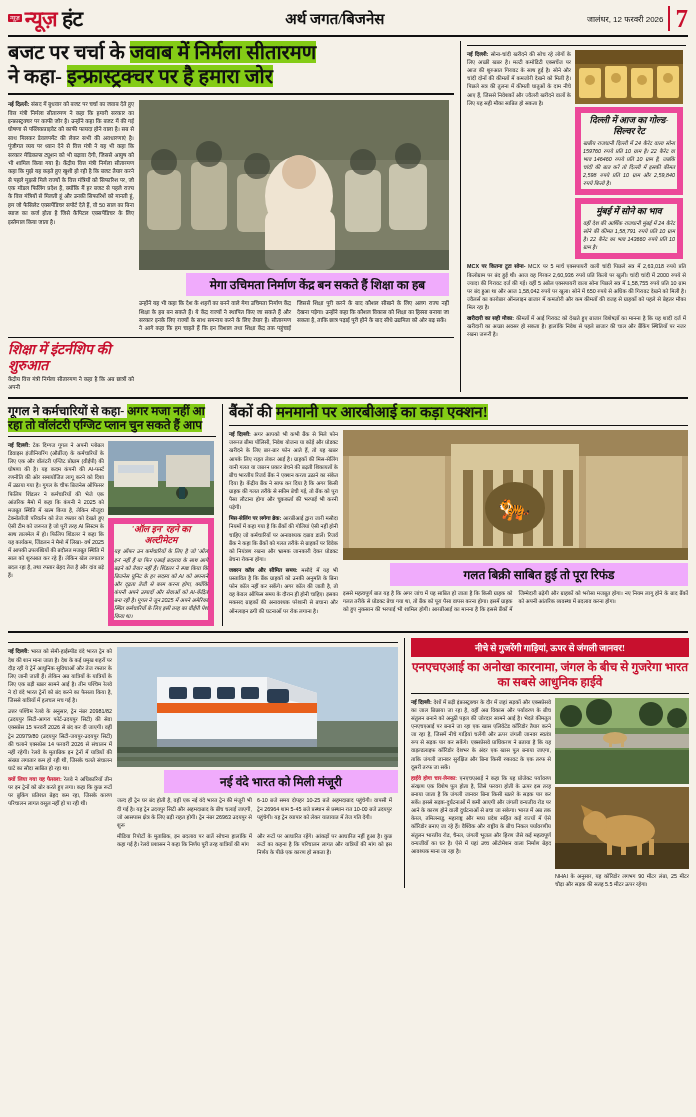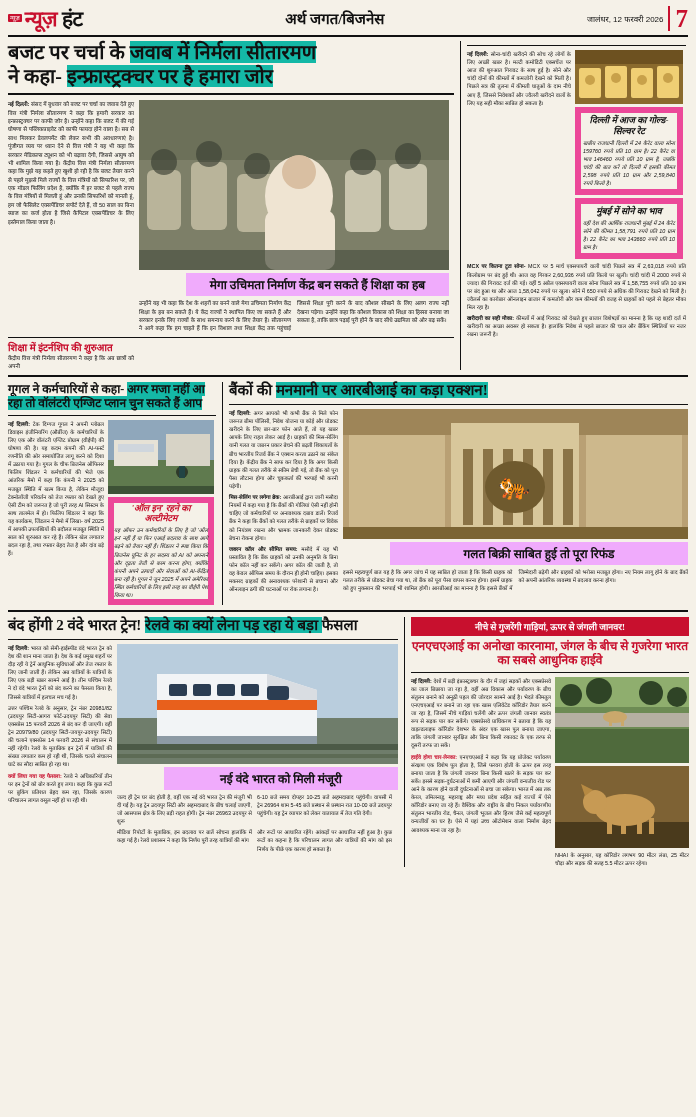--- a/index.html
+++ b/index.html
@@ -22,28 +22,28 @@
   .section-title { font-family:"Liberation Serif", serif; font-weight:bold; font-size:15px;text-align:center; }
   .date-box { display:flex; align-items:center; gap:5px; }
   .date-txt { font-size:8px; }
   .pageno { font-family:"Liberation Serif", serif; font-weight:bold; font-size:25px; color:#c8102e; border-left:2px solid #c8102e; padding-left:5px; line-height:1; }
 
   
   .cols { display:flex; gap:6px; margin-top:4px; }
   .colA { width:446px; }
   .colB { width:226px; }
 
-  .hl-yellow { background:#14b8a6; }
+  .hl-yellow { background:#84cc16; }
   .red { color:#c8102e; }
 
   .headline { font-family:"Liberation Serif", serif; font-weight:bold; line-height:1.18; }
   .h1 { font-size:20px; }
   .h2 { font-size:15px; }
   .h3 { font-size:12px; }
-  .h4 { font-size:10px; }
+  .h4 { font-size:14px;font-style:italic; }
 
   .body-txt { font-size:5.6px; text-align:justify; line-height:1.5; column-gap:6px; }
   .lead { font-weight:bold; }
 
   .rule { border-top:1px solid #111; margin:4px 0; }
   .rule-thick { border-top:2px solid #111; margin:5px 0; }
 
   .photo { position:relative; overflow:hidden; background:#8a8f7a; }
 
   .box { border:6px solid #ec4899; padding:3px;font-style:italic; }
@@ -290,23 +290,20 @@
         </div>
       </div>
     </div>
   </div>
 
   <div class="rule-thick"></div>
 
   <div class="cols">
 
     <div style="width:390px;">
-      <div class="headline h2">
-        <span>बंद होंगी 2 वंदे भारत ट्रेन! </span><span class="hl-yellow">रेलवे का क्यों लेना पड़ रहा ये बड़ा </span><span>फैसला</span>
-      </div>
       <div class="rule"></div>
       <div style="display:flex; gap:5px;">
         <div style="width:104px;">
           <div class="tiny">
             <span class="lead">नई दिल्ली:</span>
             <span>भारत को सेमी-हाईस्पीड वंदे भारत ट्रेन को देश की शान माना जाता है। देश के कई प्रमुख शहरों पर दौड़ रही ये ट्रेनें आधुनिक सुविधाओं और तेज रफ्तार के लिए जानी जाती हैं। लेकिन अब यात्रियों के यात्रियों के लिए एक बड़ी खबर सामने आई है। तीन पश्चिम रेलवे ने दो वंदे भारत ट्रेनों को बंद करने का फैसला किया है, जिससे यात्रियों में हलचल मच गई है।</span>
           </div>
           <div class="tiny" style="margin-top:3px;">उत्तर पश्चिम रेलवे के अनुसार, ट्रेन नंबर 20981/82 (उदयपुर सिटी-आगरा फोर्ट-उदयपुर सिटी) की सेवा एक्सप्रेस 15 फरवरी 2026 से बंद कर दी जाएगी। वहीं ट्रेन 20979/80 (उदयपुर सिटी-जयपुर-उदयपुर सिटी) की चलाने एक्सप्रेस 14 फरवरी 2026 से संचालन में नहीं रहेगी। रेलवे के मुताबिक इन ट्रेनों में यात्रियों की संख्या लगातार कम हो रही थी, जिसके चलते संचालन घाटे का सौदा साबित हो रहा था।</div>
           <div class="tiny" style="margin-top:3px;">
             <span class="lead red">क्यों लिया गया यह फैसला:</span>

